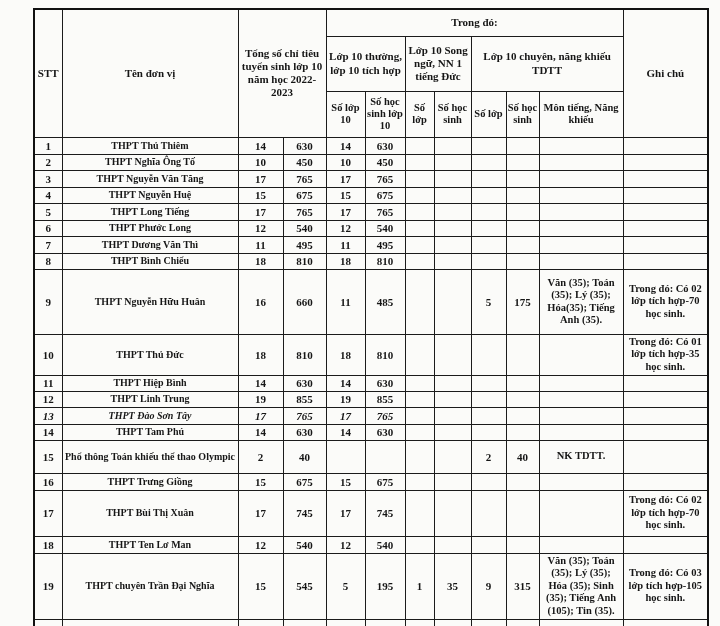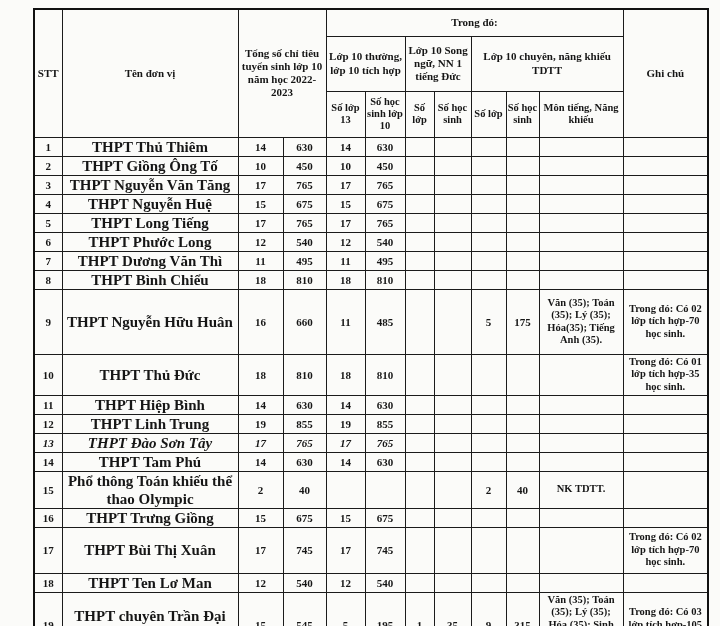--- a/index.html
+++ b/index.html
@@ -36,21 +36,21 @@
   tr.h1{height:27px;}
   tr.h2{height:55px;}
   tr.h3{height:46px;}
   tr.h3 th{font-size:10.5px;line-height:1.15;padding:1px 1px;}
   td.cell-num{
     font-size:11px;
     font-weight:600;
   }
   td.cell-name{
     text-align:left;
-    font-size:15px;
+    font-size:10px;
     font-weight:600;
     padding:0 3px 0 4px;
     line-height:1.2;
     margin-left:32px;
   }
   td.cell-small{
     font-size:10.5px;
     font-weight:600;
     line-height:1.18;
     padding:1px 2px;
@@ -82,21 +82,21 @@
         <th rowspan="3" colspan="2">Tổng số chỉ tiêu tuyển sinh lớp 10 năm học 2022-2023</th>
         <th colspan="7">Trong đó:</th>
         <th rowspan="3">Ghi chú</th>
       </tr>
       <tr class="h2">
         <th colspan="2">Lớp 10 thường, lớp 10 tích hợp</th>
         <th colspan="2">Lớp 10 Song ngữ, NN 1 tiếng Đức</th>
         <th colspan="3">Lớp 10 chuyên, năng khiếu TDTT</th>
       </tr>
       <tr class="h3">
-        <th>Số lớp 13</th>
+        <th>Số lớp 10</th>
         <th>Số học sinh lớp 10</th>
         <th>Số lớp</th>
         <th>Số học sinh</th>
         <th>Số lớp</th>
         <th>Số học sinh</th>
         <th>Môn tiếng, Năng khiếu</th>
       </tr>
     </thead>
     <tbody>
         <tr style="height: 17px;">
@@ -108,21 +108,21 @@
           <td class="cell-num">630</td>
           <td class="cell-num"></td>
           <td class="cell-num"></td>
           <td class="cell-num"></td>
           <td class="cell-num"></td>
           <td class="cell-small"></td>
           <td class="cell-small"></td>
         </tr>
         <tr style="height: 16px;">
           <td class="cell-num">2</td>
-          <td class="cell-name">THPT Giồng Ông Tố</td>
+          <td class="cell-name">THPT Nghĩa Ông Tố</td>
           <td class="cell-num">10</td>
           <td class="cell-num">450</td>
           <td class="cell-num">10</td>
           <td class="cell-num">450</td>
           <td class="cell-num"></td>
           <td class="cell-num"></td>
           <td class="cell-num"></td>
           <td class="cell-num"></td>
           <td class="cell-small"></td>
           <td class="cell-small"></td>

